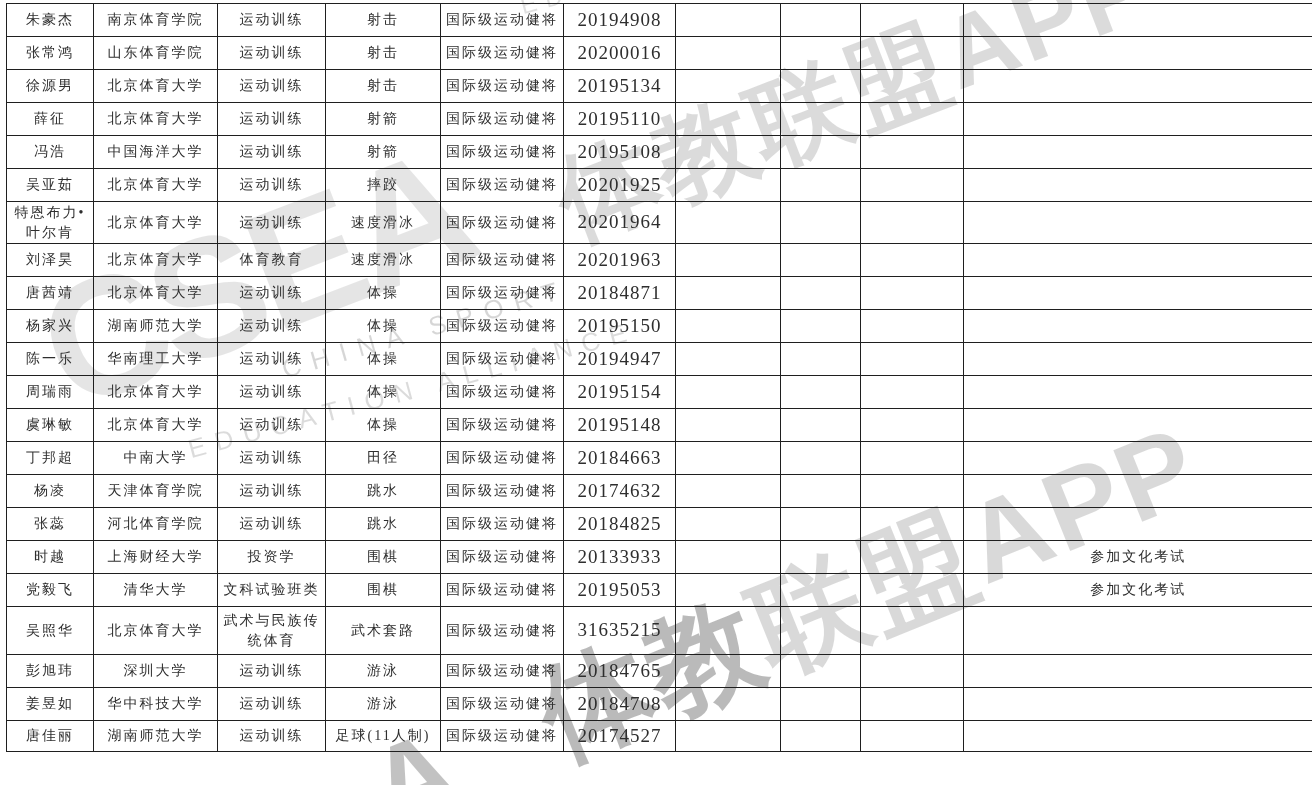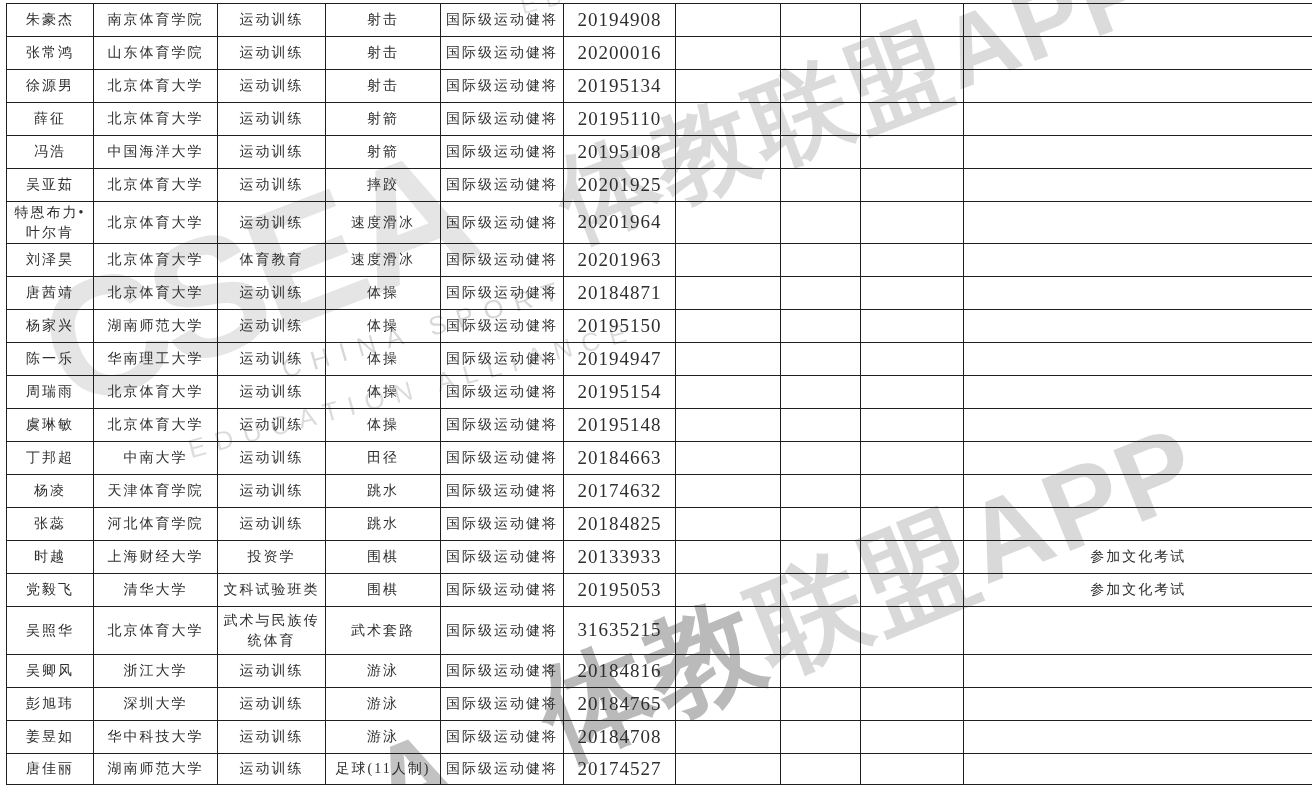--- a/index.html
+++ b/index.html
@@ -300,32 +300,20 @@
           <td>武术与民族传统体育</td>
           <td>武术套路</td>
           <td>国际级运动健将</td>
           <td class="num">31635215</td>
           <td></td>
           <td></td>
           <td></td>
           <td></td>
         </tr>
         <tr style="height: 33px;">
-          <td>吴卿风</td>
-          <td>浙江大学</td>
-          <td>运动训练</td>
-          <td>游泳</td>
-          <td>国际级运动健将</td>
-          <td class="num">20184816</td>
-          <td></td>
-          <td></td>
-          <td></td>
-          <td></td>
-        </tr>
-        <tr style="height: 33px;">
           <td>彭旭玮</td>
           <td>深圳大学</td>
           <td>运动训练</td>
           <td>游泳</td>
           <td>国际级运动健将</td>
           <td class="num">20184765</td>
           <td></td>
           <td></td>
           <td></td>
           <td></td>

